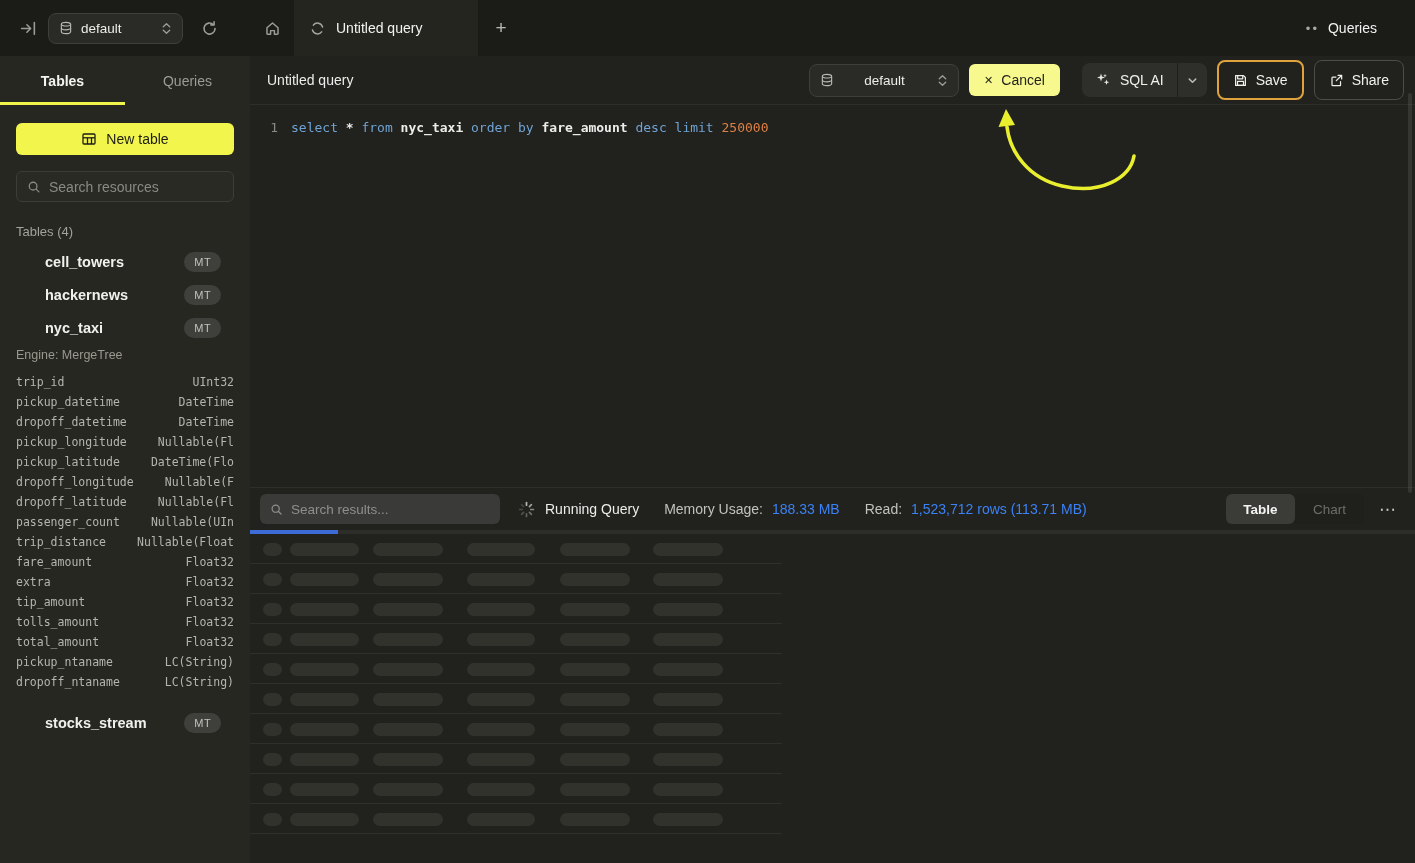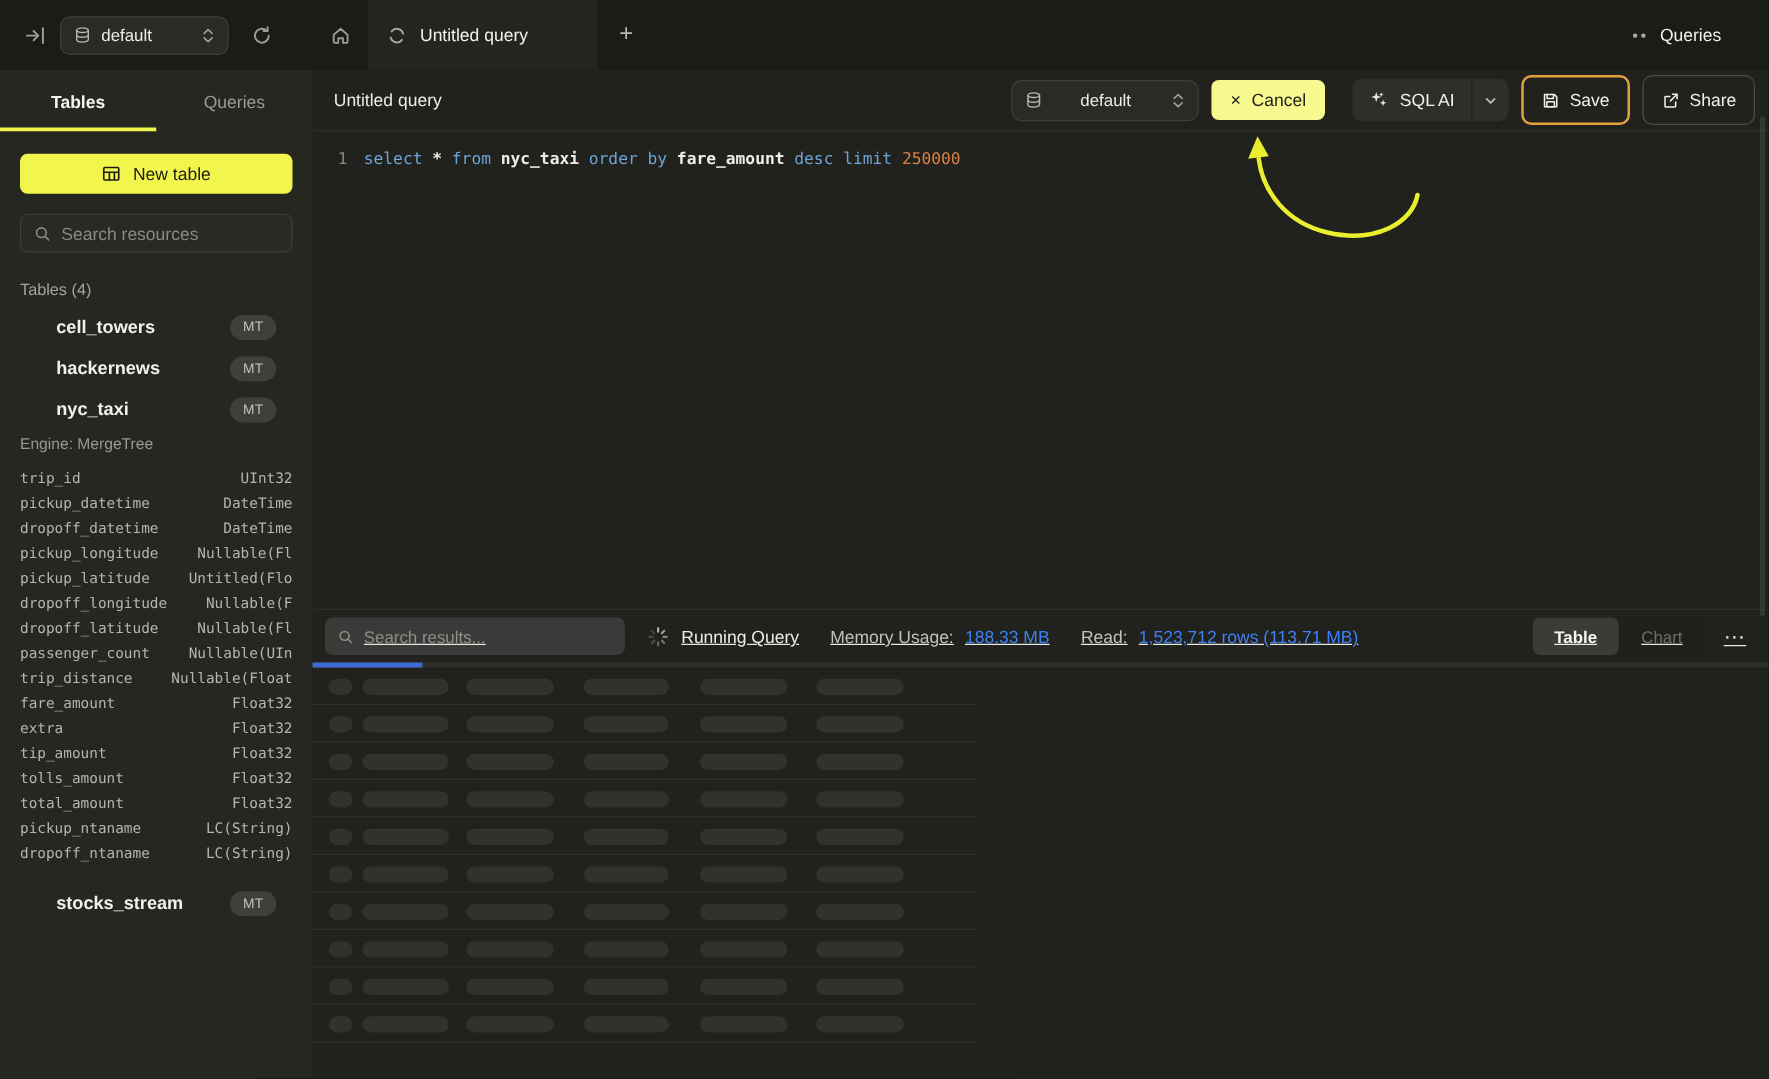--- a/index.html
+++ b/index.html
@@ -61,21 +61,21 @@
   .editor{ height:382px; flex:0 0 auto; position:relative; font-family:"DejaVu Sans Mono", monospace; font-size:13px;}
   .code-row{ position:absolute; top:15px; left:0; display:flex; align-items:center;}
   .line-no{ width:28px; text-align:right; color:#8a8a84;}
   .code-line{ margin-left:13px; white-space:pre;}
   .tok-keyword{ color:#6fa3d4;}
   .tok-identifier{ color:#ececea; font-weight:700;}
   .tok-operator{ color:#ececea; font-weight:700;}
   .tok-number{ color:#dd8045;}
   .editor-scrollbar{ position:absolute; top:-12px; right:3px; width:4px; height:400px; background:rgba(255,255,255,.09); border-radius:2px;}
 
-  .results-toolbar{ height:43px; flex:0 0 auto; border-top:1px solid #2e2e29; display:flex; align-items:center; padding:0 18px 0 10px; gap:0;text-decoration:underline;}
+  .results-toolbar{ height:43px; flex:0 0 auto; border-top:1px solid #2e2e29; display:flex; align-items:center; padding:0 18px 0 10px; gap:0;}
   .results-search{ width:240px; height:30px; background:#3a3a39; border:none; border-radius:6px; display:flex; align-items:center; gap:8px; padding:0 10px; flex:0 0 auto;}
   .results-search input{ background:transparent; border:none; outline:none; color:#d6d6d1; font-size:13.5px; width:100%; font-family:"Liberation Sans",sans-serif;}
   .results-search input::placeholder{ color:#8f8f8a;}
   .spinner{ margin-left:18px; flex:0 0 auto; display:flex;}
   .status-text{ margin-left:10px; color:#ececea; font-size:14px;}
   .stat-label{ margin-left:25px; color:#c2c2bd; font-size:14px;}
   .stat-value{ margin-left:9px; color:#3b82f6; font-size:14px;}
   .view-toggle{ margin-left:auto; display:flex; background:#1f1f1b; border-radius:6px; height:30px;}
   .view-seg{ width:69px; display:flex; align-items:center; justify-content:center; font-size:13.5px; border-radius:6px; color:#6e6e68; cursor:pointer;}
   .view-seg.active{ background:#3b3b37; color:#f4f4f2; font-weight:600;}
@@ -219,21 +219,21 @@
           <div class="col-row">
             <span class="col-name">dropoff_datetime</span>
             <span class="col-type">DateTime</span>
           </div>
           <div class="col-row">
             <span class="col-name">pickup_longitude</span>
             <span class="col-type">Nullable(Fl</span>
           </div>
           <div class="col-row">
             <span class="col-name">pickup_latitude</span>
-            <span class="col-type">Untitled(Flo</span>
+            <span class="col-type">DateTime(Flo</span>
           </div>
           <div class="col-row">
             <span class="col-name">dropoff_longitude</span>
             <span class="col-type">Nullable(F</span>
           </div>
           <div class="col-row">
             <span class="col-name">dropoff_latitude</span>
             <span class="col-type">Nullable(Fl</span>
           </div>
           <div class="col-row">

